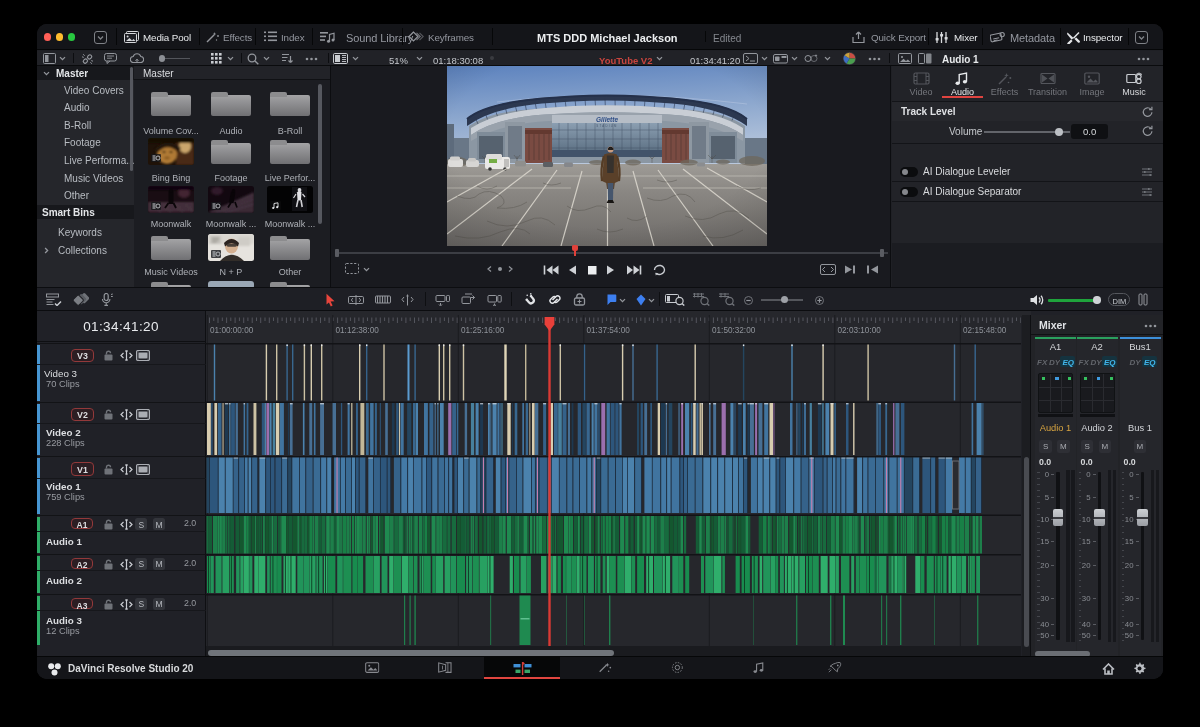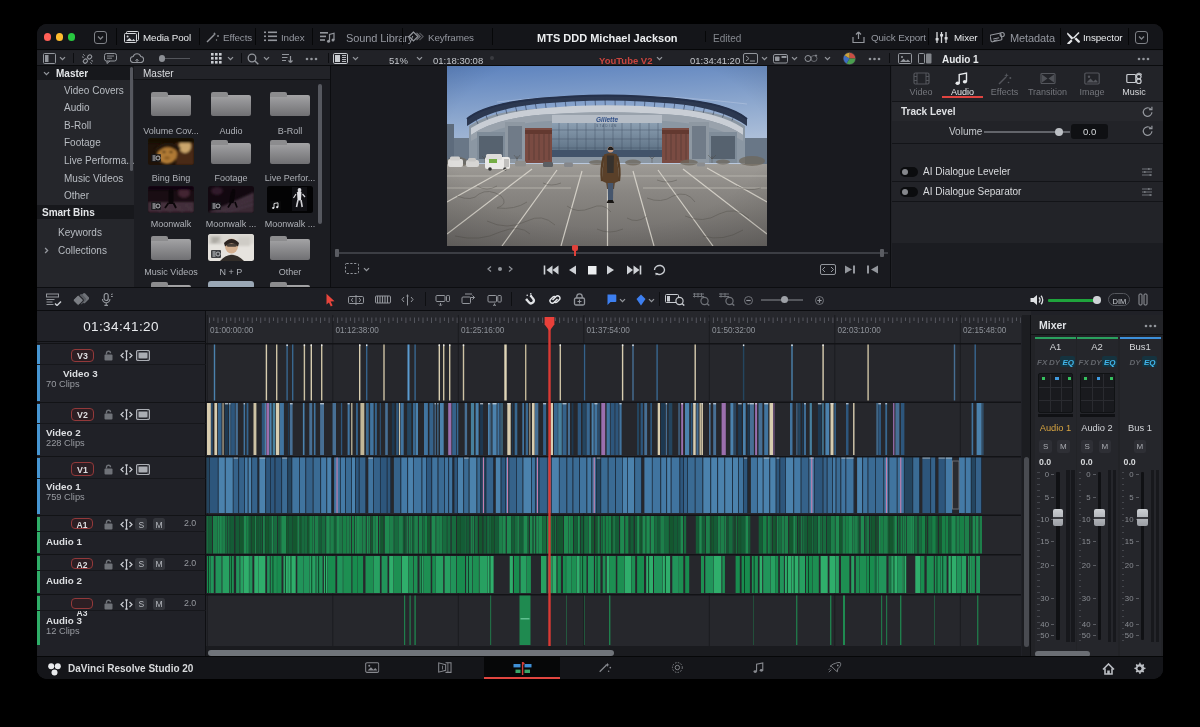--- a/index.html
+++ b/index.html
@@ -964,21 +964,21 @@
             </svg>
           </span>
           <span class="ic" style="left:99px;top:6.5px">
             <svg width="14" height="11" viewBox="0 0 14 11" style="">
               <rect x="0.5" y="0.5" width="13" height="10" rx="1.5" fill="none" stroke="#aaadb3" stroke-width="1.1"></rect>
               <rect x="2.6" y="2.6" width="8.8" height="5.8" rx="0.8" fill="#aaadb3"></rect>
               <path d="M2 0.5 v10 M12 0.5 v10" stroke="#aaadb3" stroke-width="0.8" opacity=".6"></path>
             </svg>
           </span>
           <div class="ab" style="left:0;top:20.5px;width:169px;height:1px;background:#16171b"></div>
-          <span class="tx" style="left:26px;top:24px;font-size:9.8px;font-weight:bold;color:#dcdee1">Video 3</span>
+          <span class="tx" style="left:7px;top:24px;font-size:9.8px;font-weight:normal;color:#dcdee1">Video 3</span>
           <span class="tx" style="left:9px;top:35px;font-size:9.3px;color:#989ba1">70 Clips</span>
         </div>
         <div class="ab" style="left:0;top:90.5px;width:169px;height:54.5px;border-top:1.5px solid #121316">
           <div class="ab" style="left:0;top:1px;bottom:1px;width:2.5px;background:#4796d2"></div>
           <div class="ab" style="left:34px;top:5px;width:23px;height:13.5px;border:1.5px solid #93393a;border-radius:4px;background:rgba(80,22,24,.25)">
             <span class="tx" style="left:50%;transform:translateX(-50%);top:1.8px;font-size:8.8px;font-weight:bold;color:#dcdee1">V2</span>
           </div>
           <span class="ic" style="left:66px;top:6.5px">
             <svg width="11" height="11" viewBox="0 0 11 11" style="">
               <rect x="1.5" y="4.5" width="8" height="6" rx="1" fill="#6f7278"></rect>
@@ -1084,21 +1084,21 @@
           <div class="ab" style="left:116px;top:2.5px;width:12px;height:12px;background:#33353b;border-radius:2.5px">
             <span class="tx" style="left:2.5px;top:1.5px;font-size:8.5px;color:#b9bcc2">M</span>
           </div>
           <span class="tx" style="left:147px;top:2.5px;font-size:8.8px;color:#95989e">2.0</span>
           <div class="ab" style="left:0;top:15.4px;width:169px;height:1px;background:#16171b"></div>
           <span class="tx" style="left:9px;top:20px;font-size:9.8px;font-weight:bold;color:#dcdee1">Audio 2</span>
         </div>
         <div class="ab" style="left:0;top:283px;width:169px;height:52px;border-top:1.5px solid #121316">
           <div class="ab" style="left:0;top:1px;bottom:1px;width:2.5px;background:#2fae68"></div>
           <div class="ab" style="left:34px;top:2.5px;width:22px;height:11px;border:1.5px solid #93393a;border-radius:4px;background:rgba(80,22,24,.25)">
-            <span class="tx" style="left:50%;transform:translateX(-50%);top:9px;font-size:8.5px;font-weight:bold;color:#dcdee1">A3</span>
+            <span class="tx" style="left:50%;transform:translateX(-50%);top:2px;font-size:8.5px;font-weight:bold;color:#dcdee1">A3</span>
           </div>
           <span class="ic" style="left:66px;top:3.5px">
             <svg width="11" height="11" viewBox="0 0 11 11" style="">
               <rect x="1.5" y="4.5" width="8" height="6" rx="1" fill="#6f7278"></rect>
               <path d="M3.5 4.5 V3.2 a2 2 0 0 1 4 0" stroke="#6f7278" stroke-width="1.4" fill="none"></path>
             </svg>
           </span>
           <span class="ic" style="left:83px;top:3.5px">
             <svg width="13" height="11" viewBox="0 0 13 11" style="">
               <path d="M3.5 3 L1 5.5 L3.5 8 M9.5 3 L12 5.5 L9.5 8" stroke="#c9ccd1" fill="none" stroke-width="1.2"></path>

